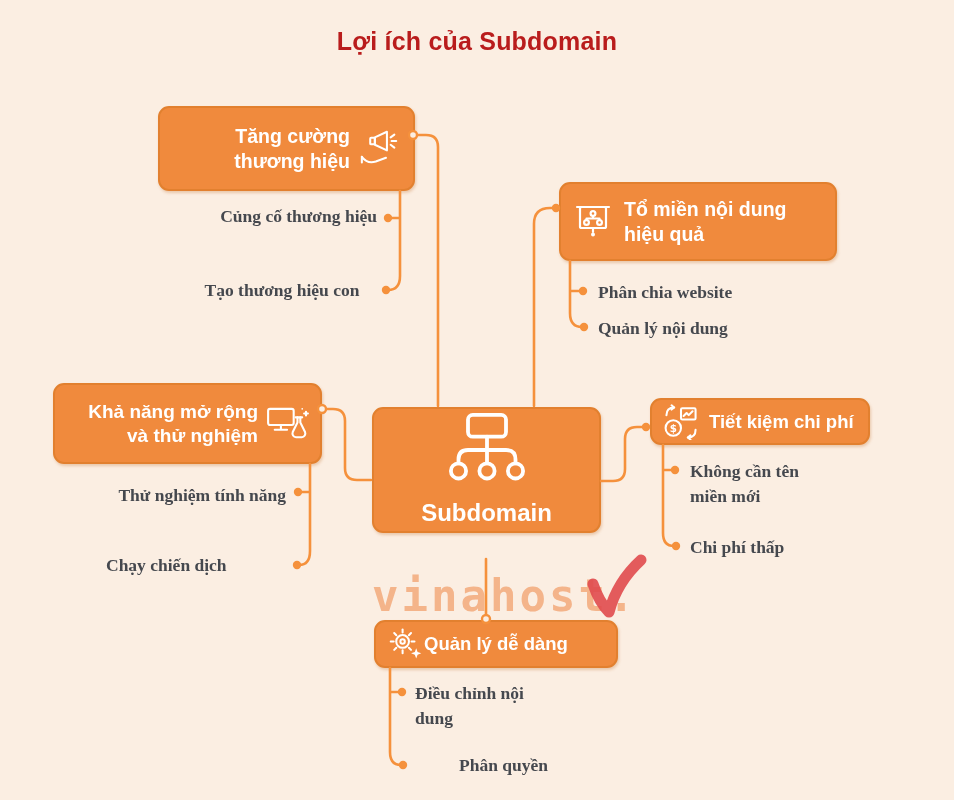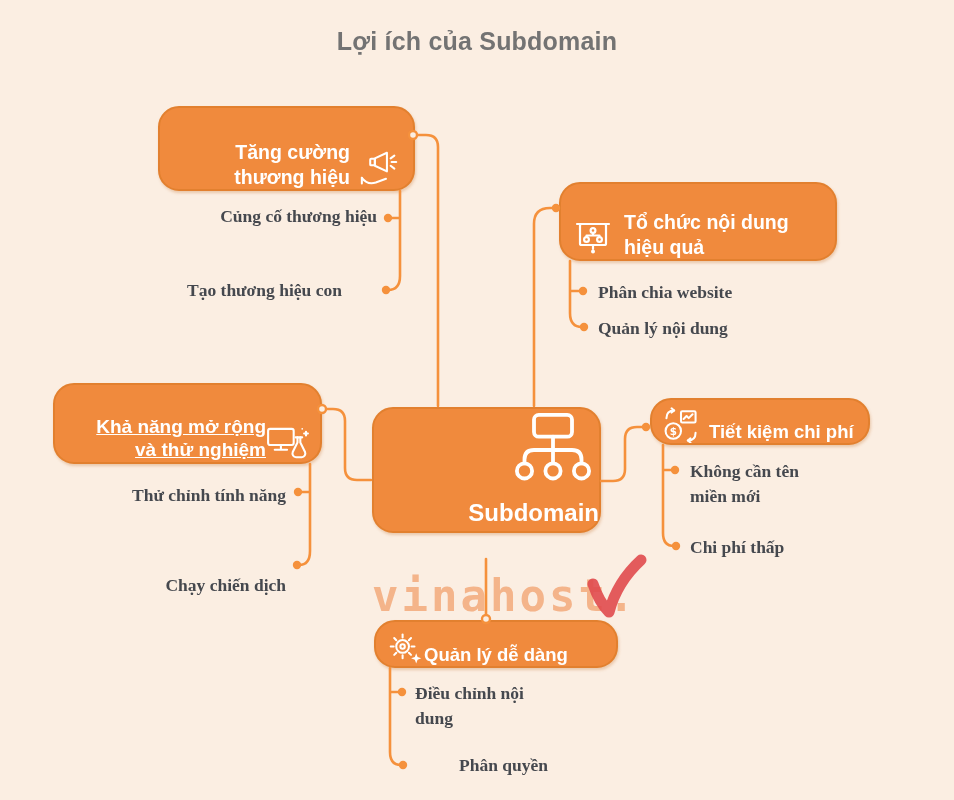--- a/index.html
+++ b/index.html
@@ -1,47 +1,47 @@
 <!DOCTYPE html>
 <html><head>
 <meta charset="utf-8">
 <style>
   html,body{margin:0;padding:0;}
   body{font-family:"Liberation Sans","DejaVu Sans",sans-serif;}
   .stage{position:relative;width:954px;height:800px;background:#FBEEE2;overflow:hidden;}
 
   .title{position:absolute;top:27px;left:0;width:100%;text-align:center;
-         font-size:25px;font-weight:bold;color:#737373;letter-spacing:.2px;}
+         font-size:25px;font-weight:bold;color:#b91c1c;letter-spacing:.2px;}
 
   .node{position:absolute;box-sizing:border-box;background:#F08A3D;border:2px solid #E2802F;
-        border-radius:21px;color:#fff;font-weight:bold;display:flex;align-items:flex-end;
+        border-radius:11px;color:#fff;font-weight:bold;display:flex;align-items:center;
         box-shadow:1px 2px 3px rgba(190,100,30,.28);}
   .node .txt{line-height:1.25;}
   .node .ic{flex:0 0 auto;display:flex;align-items:center;justify-content:center;}
 
   #n-tl{left:158px;top:106px;width:257px;height:85px;padding:0 12px 0 20px;justify-content:flex-end;gap:8px;}
   #n-tl .txt{text-align:right;font-size:19.5px;}
   #n-tr{left:559px;top:182px;width:278px;height:79px;padding:0 12px;gap:11px;}
   #n-tr .txt{text-align:left;font-size:19.5px;}
-  #n-lf{left:53px;top:383px;width:269px;height:81px;padding:0 10px 0 18px;justify-content:flex-end;gap:0;text-decoration:underline;}
+  #n-lf{left:53px;top:383px;width:269px;height:81px;padding:0 10px 0 18px;justify-content:flex-end;gap:8px;}
   #n-lf .txt{text-align:right;font-size:19px;}
   #n-rt{left:650px;top:398px;width:220px;height:47px;padding:0 10px;gap:9px;}
   #n-rt .txt{font-size:18.5px;white-space:nowrap;}
   #n-bt{left:374px;top:620px;width:244px;height:48px;padding:0 12px;}
   #n-bt .txt{font-size:18.5px;white-space:nowrap;}
   #n-ct{left:372px;top:407px;width:229px;height:126px;flex-direction:column;justify-content:center;gap:10px;}
   #n-ct .txt{font-size:24px;}
 
   .child{position:absolute;font-size:17.5px;font-weight:bold;color:#45484E;line-height:25px;z-index:2;font-family:Liberation Serif, serif;}
   #tl-c1{right:577px;top:204px;width:190px;text-align:right;}
-  #tl-c2{right:577px;top:278px;width:190px;text-align:left;}
+  #tl-c2{right:577px;top:278px;width:190px;text-align:center;}
   #tr-c1{left:598px;top:280px;width:220px;}
   #tr-c2{left:598px;top:316px;width:220px;}
   #l-c1{right:668px;top:483px;width:170px;text-align:right;}
-  #l-c2{right:668px;top:573px;width:180px;text-align:right;}
+  #l-c2{right:668px;top:553px;width:180px;}
   #r-c1{left:690px;top:459px;width:145px;}
   #r-c2{left:690px;top:535px;width:160px;}
   #b-c1{left:415px;top:681px;width:140px;}
   #b-c2{left:415px;top:753px;width:160px;margin-left:44px;}
 
   .watermark{position:absolute;left:372px;top:570px;z-index:1;
              font-family:"DejaVu Sans Mono","Liberation Mono",monospace;
              font-size:44px;font-weight:bold;letter-spacing:3px;
              color:rgba(239,144,84,.62);}
   .logo-check{position:absolute;left:584px;top:554px;z-index:1;}
@@ -90,41 +90,41 @@
           <rect x="7" y="5" width="26" height="21" rx="1.5"></rect>
           <circle cx="20" cy="11.5" r="2.4"></circle>
           <path d="M20 14 V16.5 M13.5 16.5 H26.5 M13.5 16.5 V18 M26.5 16.5 V18"></path>
           <circle cx="13.5" cy="20.5" r="2.4"></circle>
           <circle cx="26.5" cy="20.5" r="2.4"></circle>
           <path d="M20 26 V30"></path>
           <circle cx="20" cy="32.5" r="2" fill="#fff" stroke="none"></circle>
         </g>
       </svg>
     </div>
-    <div class="txt">Tổ chức nội dung hiệu quả</div>
+    <div class="txt">Tổ miền nội dung hiệu quả</div>
   </div>
   <div class="child" id="tr-c1">Phân chia website</div>
   <div class="child" id="tr-c2">Quản lý nội dung</div>
 
   <div class="node" id="n-lf">
     <div class="txt">Khả năng mở rộng và thử nghiệm</div>
     <div class="ic">
       <svg viewBox="0 0 46 38" width="44" height="36">
         <g stroke="#fff" stroke-width="2.2" fill="none" stroke-linecap="round" stroke-linejoin="round">
           <rect x="2" y="3" width="27" height="17" rx="2"></rect>
           <path d="M15.5 20 V25 M9 25 H22"></path>
           <path d="M33 12 V17.5 L28 27.5 a4 4 0 0 0 3.5 5.5 h6 a4 4 0 0 0 3.5 -5.5 L36 17.5 V12"></path>
           <path d="M31 12 H38"></path>
           <path d="M42 6 V10 M40 8 H44"></path>
           <circle cx="38" cy="3" r="0.9" fill="#fff" stroke="none"></circle>
         </g>
       </svg>
     </div>
   </div>
-  <div class="child" id="l-c1">Thử chỉnh tính năng</div>
+  <div class="child" id="l-c1">Thử nghiệm tính năng</div>
   <div class="child" id="l-c2">Chạy chiến dịch</div>
 
   <div class="node" id="n-rt">
     <div class="ic">
       <svg viewBox="0 0 44 42" width="38" height="36">
         <g stroke="#fff" stroke-width="2.4" fill="none" stroke-linecap="round" stroke-linejoin="round">
           <circle cx="13" cy="28" r="9"></circle>
           <rect x="22" y="5" width="17" height="13" rx="1.5"></rect>
           <path d="M25 14 l3.5 -3.5 l2.5 2.5 l4.5 -4.5"></path>
           <path d="M5 13 Q5 4 14 4"></path>

